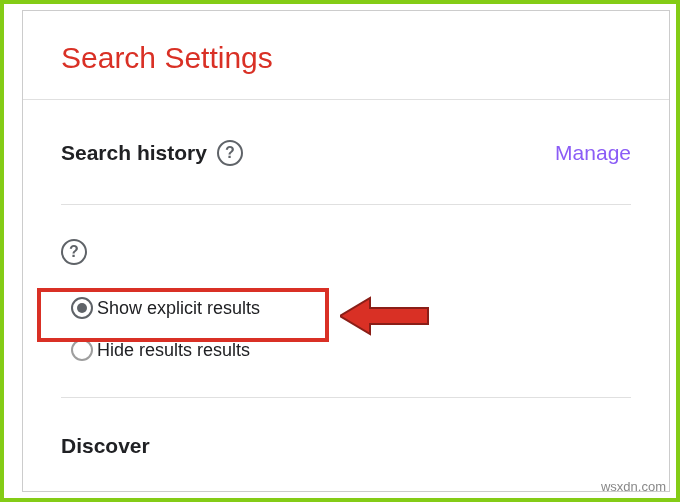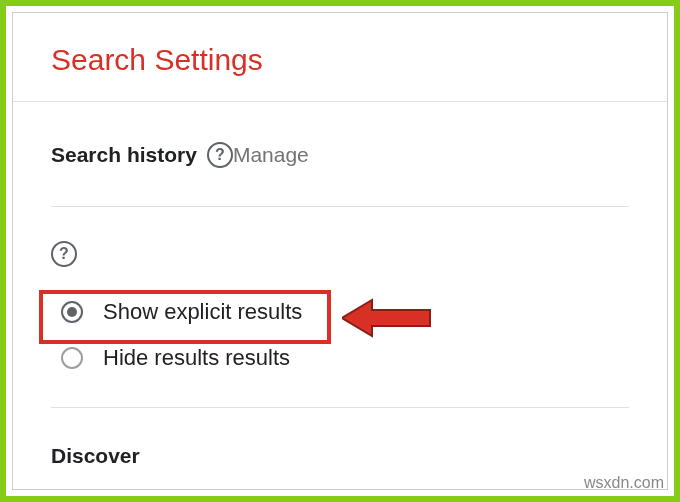--- a/index.html
+++ b/index.html
@@ -9,24 +9,25 @@
     }
     body {
       font-family: Arial, Helvetica, sans-serif;
       background: #fff;
       width: 680px;
       height: 502px;
       position: relative;
       overflow: hidden;
     }
     .outer-frame {
-      border: 6px solid #84cc16;
+      border: 4px solid #84cc16;
       width: 680px;
       height: 502px;
       position: relative;
+      padding-left: 12px;
     }
     .inner-frame {
       border: 1px solid #ccc;
       margin: 6px;
       height: calc(100% - 12px);
       background: #fff;
       overflow: hidden;
     }
     .header {
       padding: 30px 38px 24px 38px;
@@ -38,20 +39,21 @@
     }
     .divider {
       height: 1px;
       background: #e0e0e0;
     }
     .section {
       padding: 40px 38px 0 38px;
     }
     .row {
       display: flex;
+      justify-content: space-between;
       align-items: center;
       margin-bottom: 38px;
     }
     .section-label {
       font-size: 21px;
       font-weight: 700;
       color: #202124;
       display: flex;
       align-items: center;
       gap: 10px;
@@ -63,43 +65,43 @@
       width: 26px;
       height: 26px;
       border: 2px solid #5f6368;
       border-radius: 50%;
       color: #5f6368;
       font-size: 16px;
       font-weight: 700;
       cursor: pointer;
     }
     .manage-link {
-      color: #737373;
+      color: #8b5cf6;
       font-size: 21px;
       font-weight: 400;
       cursor: pointer;
       text-decoration: none;
     }
     .sub-divider {
       height: 1px;
       background: #e0e0e0;
       margin: 0 0 0 0;
     }
     .subsection {
       padding: 34px 38px 0 38px;
     }
     .radio-group {
       margin-top: 22px;
     }
     .radio-row {
       display: flex;
       align-items: center;
-      gap: 20px;
+      gap: 4px;
       padding: 10px 10px;
-      font-size: 22px;
+      font-size: 18px;
       color: #202124;
     }
     .radio {
       width: 22px;
       height: 22px;
       border: 2px solid #9e9e9e;
       border-radius: 50%;
       display: inline-flex;
       align-items: center;
       justify-content: center;
@@ -130,21 +132,21 @@
       top: 290px;
       pointer-events: none;
     }
     .discover-section {
       padding: 36px 38px 0 38px;
     }
     .watermark {
       position: absolute;
       right: 10px;
       bottom: 4px;
-      font-size: 16px;
+      font-size: 13px;
       color: #888;
       margin-left: 17px;
     }
   </style>
 </head>
 <body>
 
 <div class="outer-frame">
   <div class="inner-frame">
     <div class="header">

